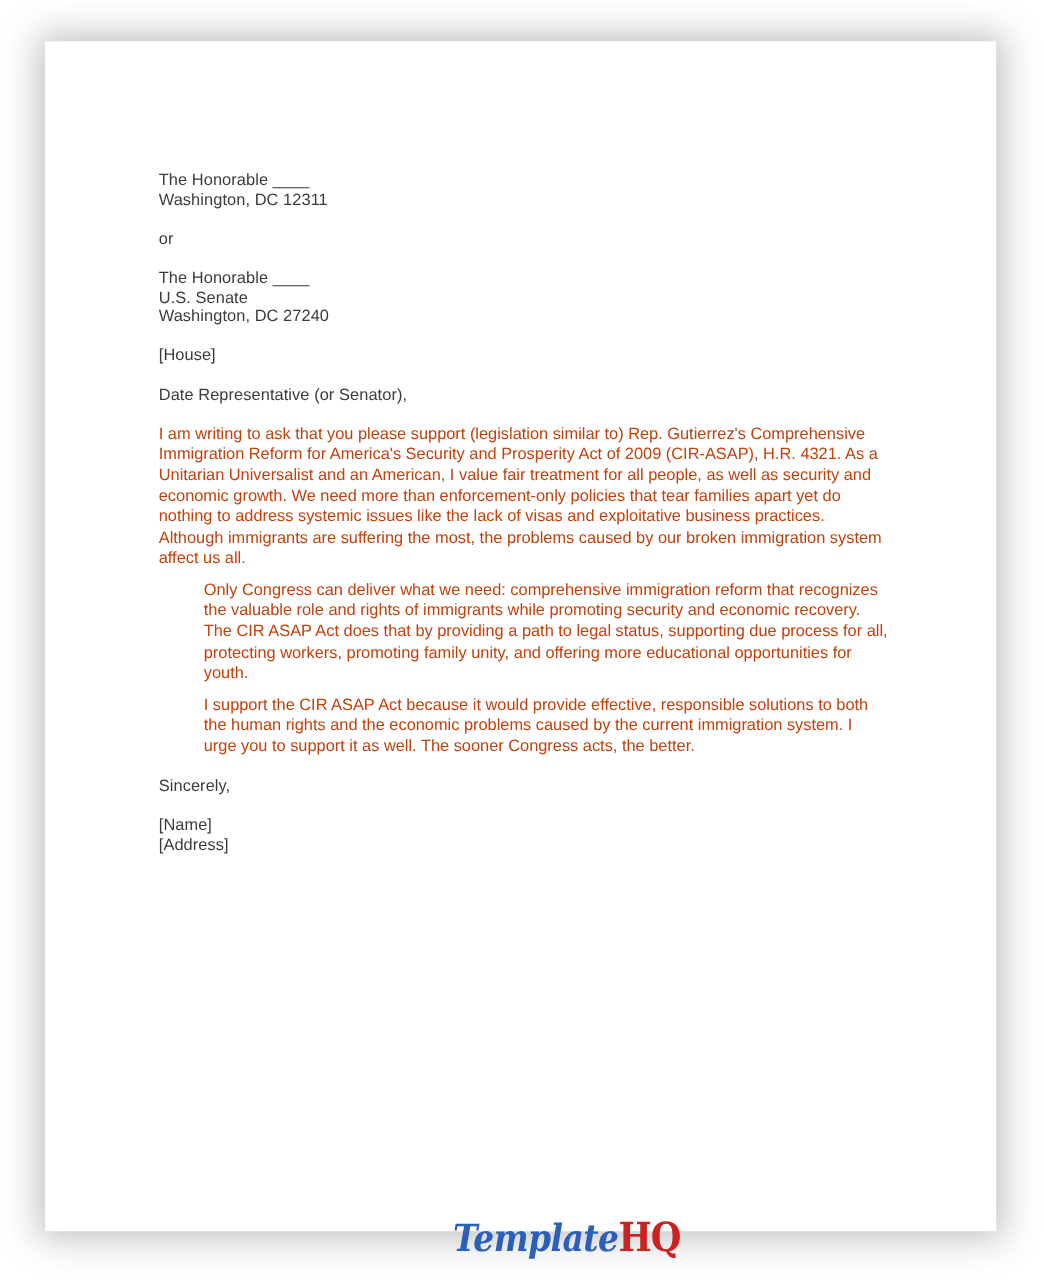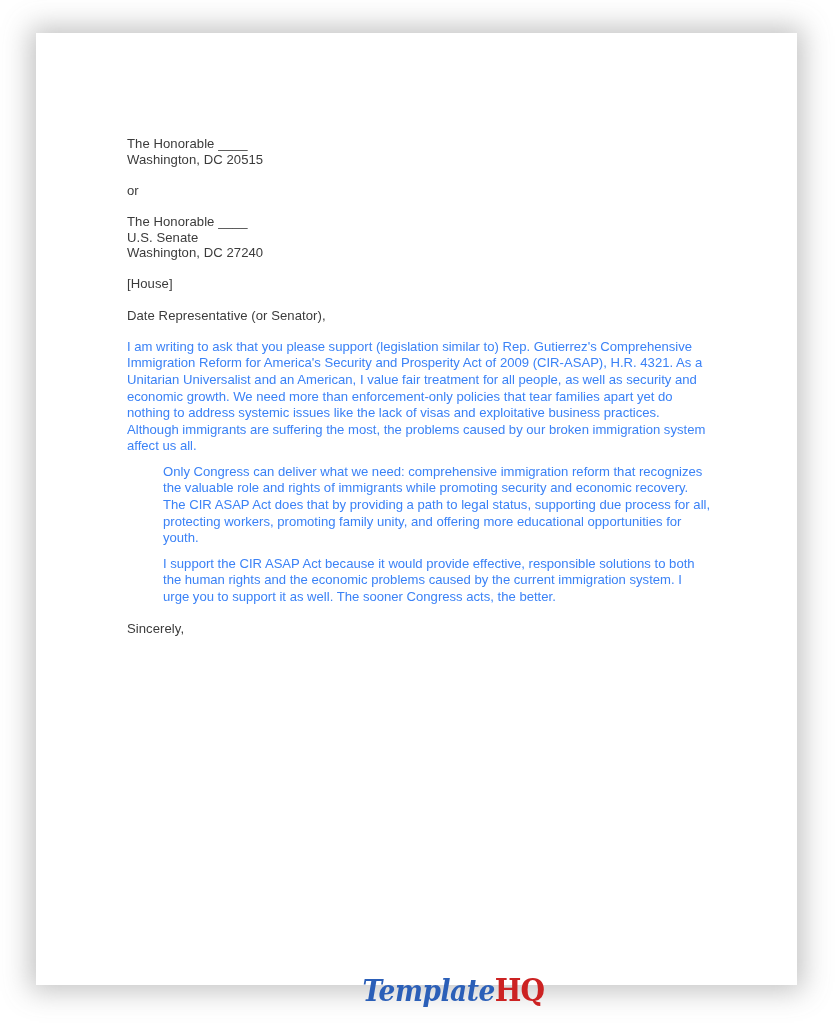--- a/index.html
+++ b/index.html
@@ -60,21 +60,21 @@
   }
 
   .addr-line {
     display: block;
     white-space: pre;
   }
 
   .gap-sm { height: 15.6px; }
 
   .para {
-    color: #3b82f6;
+    color: #c2410c;
     font-size: 13.1px;
     line-height: 16.6px;
     text-align: left;
     margin: 0;
   }
   .para + .para,
   .para-spacer {
     margin-top: 9px;
     margin-left: 36px;
   }
@@ -116,21 +116,21 @@
 <div id="canvas">
 
   <div id="page-shadow"></div>
 
   <div id="page">
 
     <div id="letter-body">
 
       <div class="blk">
         <span class="addr-line">The Honorable ____</span>
-        <span class="addr-line">Washington, DC 20515</span>
+        <span class="addr-line">Washington, DC 12311</span>
       </div>
 
       <div class="gap-sm"></div>
 
       <div class="blk">
         <span class="addr-line">or</span>
       </div>
 
       <div class="gap-sm"></div>
 
@@ -159,20 +159,24 @@
       <p class="para">I support the CIR ASAP Act because it would provide effective, responsible solutions to both the human rights and the economic problems caused by the current immigration system. I urge you to support it as well. The sooner Congress acts, the better.</p>
 
       <div class="gap-sm"></div>
 
       <div class="blk">
         <span class="addr-line">Sincerely,</span>
       </div>
 
       <div class="gap-sm"></div>
 
+      <div class="blk sig-block">
+        <span class="addr-line">[Name]</span>
+        <span class="addr-line">[Address]</span>
+      </div>
 
     </div>
 
     <div id="logo">
       <span class="logo-text"><span class="logo-a">Template</span><span class="logo-b">HQ</span></span>
     </div>
 
   </div>
 </div>
 

